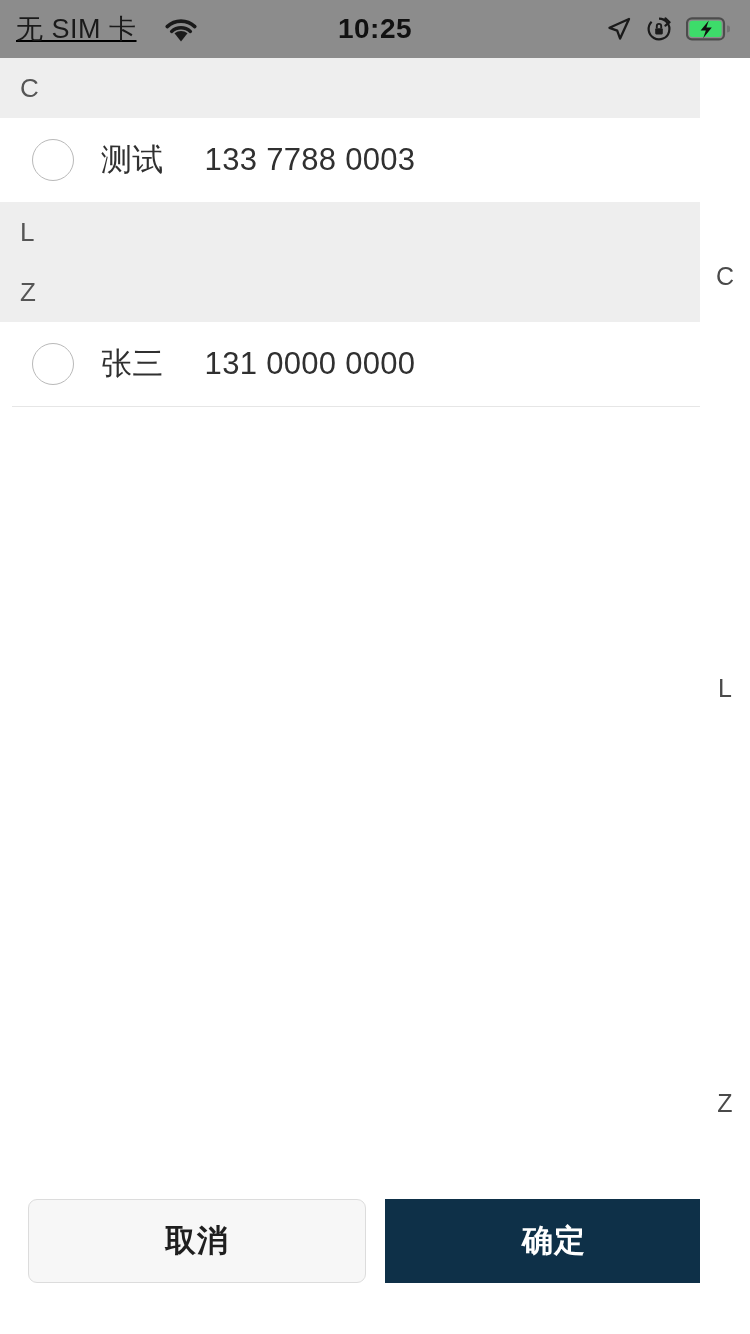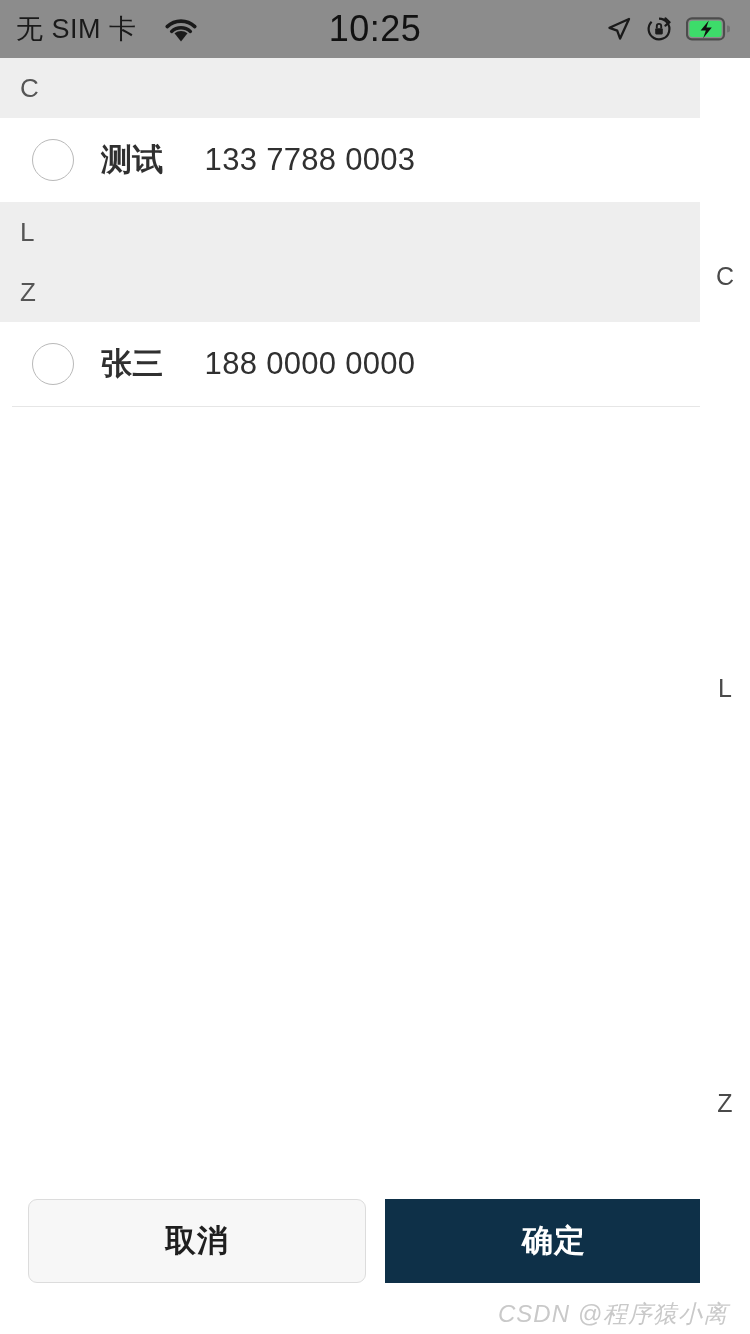--- a/index.html
+++ b/index.html
@@ -29,37 +29,38 @@
     display: flex;
     align-items: center;
     box-sizing: border-box;
     padding: 0 20px 0 16px;
   }
   .sb-left {
     display: flex;
     align-items: center;
     gap: 27px;
     flex: 0 0 auto;
+    text-decoration: underline;
   }
   .sb-carrier {
     font-size: 27px;
     color: #1a1a1a;
     letter-spacing: 0.5px;
     white-space: nowrap;
     font-weight: 400;
   }
   .sb-center {
     position: absolute;
     left: 0; right: 0;
     text-align: center;
     pointer-events: none;
   }
   .sb-time {
-    font-size: 36px;
-    font-weight: 400;
+    font-size: 28px;
+    font-weight: 700;
     color: #111111;
     letter-spacing: 0.5px;
   }
   .sb-right {
     margin-left: auto;
     display: flex;
     align-items: center;
     gap: 13px;
     flex: 0 0 auto;
   }
@@ -104,21 +105,21 @@
     box-sizing: border-box;
     flex: 0 0 auto;
   }
   .contact-text {
     margin-left: 27px;
     font-size: 31px;
     color: #303030;
     white-space: nowrap;
     letter-spacing: 0.3px;
   }
-  .contact-name { margin-right: 14px; font-weight: bold; }
+  .contact-name { margin-right: 14px; }
   .contact-phone { }
   .list-divider {
     height: 1px;
     background: #e6e6e6;
     margin-left: 12px;
   }
 
   
   .index-bar {
     position: absolute;
@@ -255,31 +256,30 @@
     <div class="section-header">
       <span class="section-header-label">L</span>
     </div>
 
     <div class="section-header">
       <span class="section-header-label">Z</span>
     </div>
     <div class="contact-row">
       <span class="radio"></span>
       <span class="contact-text contact-name">张三</span>
-      <span class="contact-text contact-phone">188 0000 0000</span>
+      <span class="contact-text contact-phone">131 0000 0000</span>
     </div>
     <div class="list-divider"></div>
   </div>
 
   <div class="footer">
     <div class="btn btn-cancel">取消</div>
     <div class="btn btn-confirm">确定</div>
   </div>
 
   <div class="index-bar">
     <span class="index-letter" style="top:206px">C</span>
     <span class="index-letter" style="top:618px">L</span>
     <span class="index-letter" style="top:1033px">Z</span>
   </div>
 
-  <div class="watermark">CSDN @程序猿小离</div>
 
 </div>
 
 </body></html>

